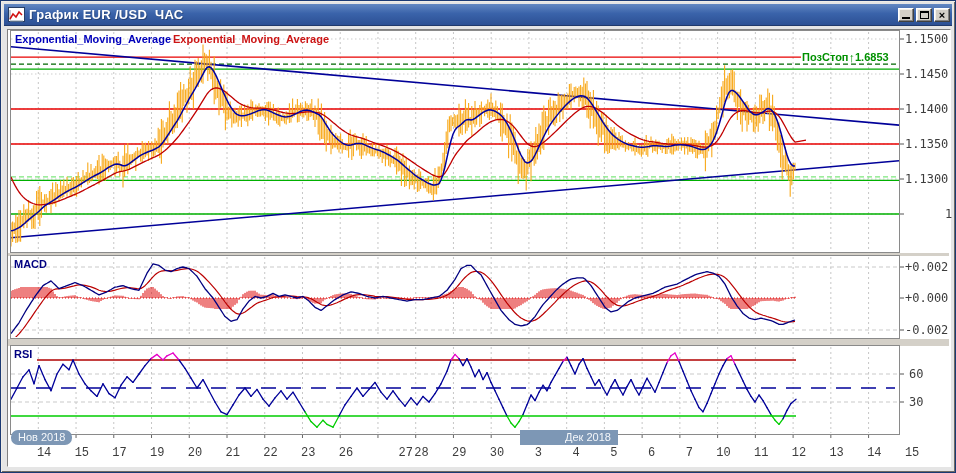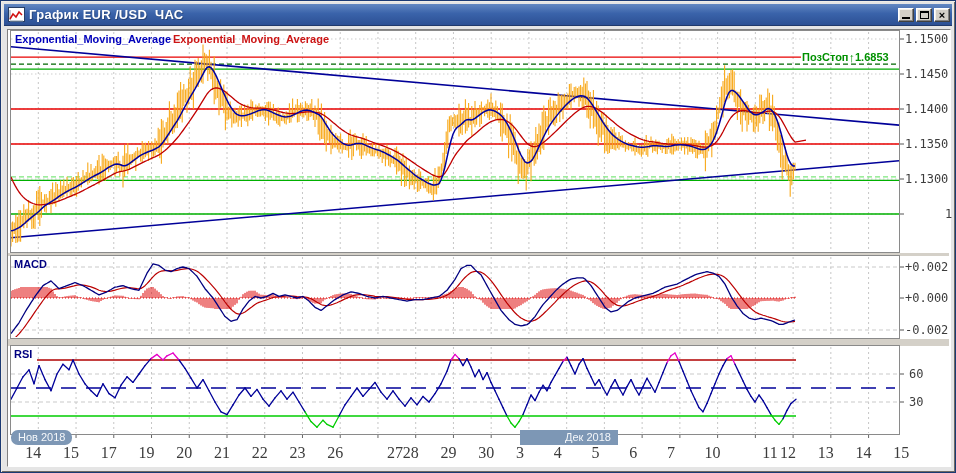--- a/index.html
+++ b/index.html
@@ -19,22 +19,22 @@
   .glyph-min{position:absolute;left:3px;bottom:2px;width:8px;height:2px;background:#000;}
   .glyph-max{position:absolute;left:3px;top:2px;width:9px;height:8px;border:1px solid #000;border-top-width:2px;}
   .glyph-close{font-family:"Liberation Sans",sans-serif;font-size:11px;line-height:12px;}
   
   #chartbox{position:absolute;left:6px;top:28px;width:944px;height:438px;background:#fff;
             border-top:1px solid #808080;border-left:1px solid #808080;
             border-bottom:1px solid #fff;border-right:1px solid #fff;}
   #chart-svg{position:absolute;left:0;top:0;}
   .axis-label{position:absolute;font-family:"DejaVu Sans Mono",monospace;font-size:12px;color:#3c3c3c;
               line-height:14px;white-space:nowrap;}
-  .x-label{position:absolute;font-family:Liberation Serif, serif;font-size:16px;color:#3c3c3c;
-           width:26px;text-align:left;line-height:14px;}
+  .x-label{position:absolute;font-family:Liberation Mono, monospace;font-size:12px;color:#3c3c3c;
+           width:26px;text-align:right;line-height:14px;}
   .legend{position:absolute;top:32px;font-size:11px;font-weight:bold;letter-spacing:0;white-space:nowrap;}
   #legend-ema1{left:14px;color:#0000bb;}
   #legend-ema2{left:172px;color:#cc1515;}
   .panel-label{position:absolute;font-size:11px;font-weight:bold;color:#000080;}
   #macd-label{left:13px;top:257px;}
   #rsi-label{left:13px;top:347px;}
   #pos-stop{position:absolute;left:801px;top:48px;color:#009100;font-size:11px;font-weight:bold;white-space:nowrap;}
   #pos-stop .arrow{font-size:13px;font-weight:bold;color:#009100;position:relative;top:1px;}
   .month-box{position:absolute;top:429px;height:15px;background:#7d97b5;color:#f4f7fa;font-size:11px;
              line-height:15px;padding:0 7px;white-space:nowrap;}
@@ -1299,19 +1299,19 @@
       <div class="x-label" style="left: 363.96px; top: 445px; margin-left: 22px;">27</div>
       <div class="x-label" style="left: 401.7px; top: 445px;">28</div>
       <div class="x-label" style="left: 439.44px; top: 445px;">29</div>
       <div class="x-label" style="left: 477.18px; top: 445px;">30</div>
       <div class="x-label" style="left: 514.92px; top: 445px;">3</div>
       <div class="x-label" style="left: 552.66px; top: 445px;">4</div>
       <div class="x-label" style="left: 590.4px; top: 445px;">5</div>
       <div class="x-label" style="left: 628.14px; top: 445px;">6</div>
       <div class="x-label" style="left: 665.88px; top: 445px;">7</div>
       <div class="x-label" style="left: 703.62px; top: 445px;">10</div>
-      <div class="x-label" style="left: 741.36px; top: 445px; margin-left: 20px;">11</div>
+      <div class="x-label" style="left: 741.36px; top: 445px;">11</div>
       <div class="x-label" style="left: 779.1px; top: 445px;">12</div>
       <div class="x-label" style="left: 816.84px; top: 445px;">13</div>
       <div class="x-label" style="left: 854.58px; top: 445px;">14</div>
       <div class="x-label" style="left: 892.32px; top: 445px;">15</div>
     </div>
 </div>
 
 </body></html>

